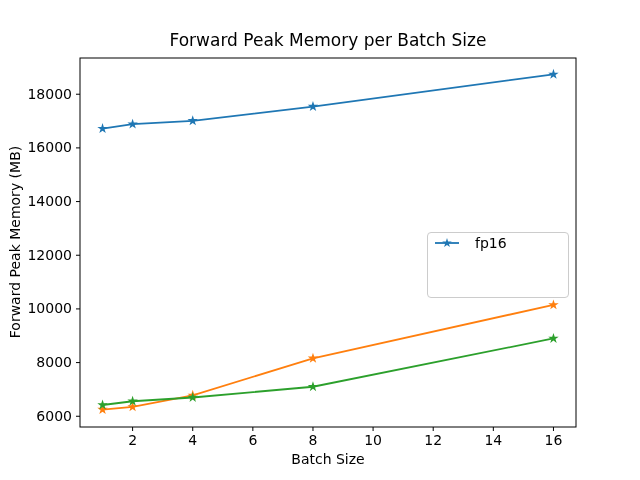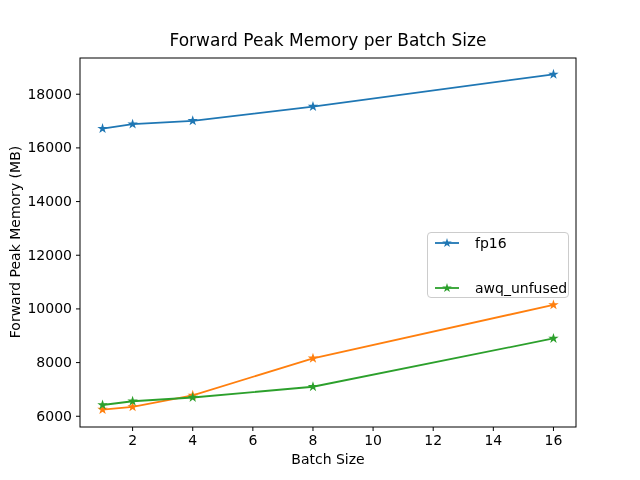--- a/index.html
+++ b/index.html
@@ -115,21 +115,14 @@
   </svg>
 
   <div class="legend">
     <div class="legend-row">
       <svg width="26" height="14">
         <line class="sample-line" x1="1" y1="7" x2="25" y2="7" stroke-width="1.8" stroke="#1f77b4"></line>
         <path class="sample-star" d="M13.00 2.00L14.12 5.45L17.76 5.45L14.82 7.59L15.94 11.05L13.00 8.91L10.06 11.05L11.18 7.59L8.24 5.45L11.88 5.45Z" fill="#1f77b4"></path>
       </svg>
       <span class="legend-label">fp16</span>
     </div>
-    <div class="legend-row">
-      <svg width="26" height="14">
-        <line class="sample-line" x1="1" y1="7" x2="25" y2="7" stroke-width="1.8" stroke="#2ca02c"></line>
-        <path class="sample-star" d="M13.00 2.00L14.12 5.45L17.76 5.45L14.82 7.59L15.94 11.05L13.00 8.91L10.06 11.05L11.18 7.59L8.24 5.45L11.88 5.45Z" fill="#2ca02c"></path>
-      </svg>
-      <span class="legend-label">awq_unfused</span>
-    </div>
   </div>
 </div>
 
 </body></html>

